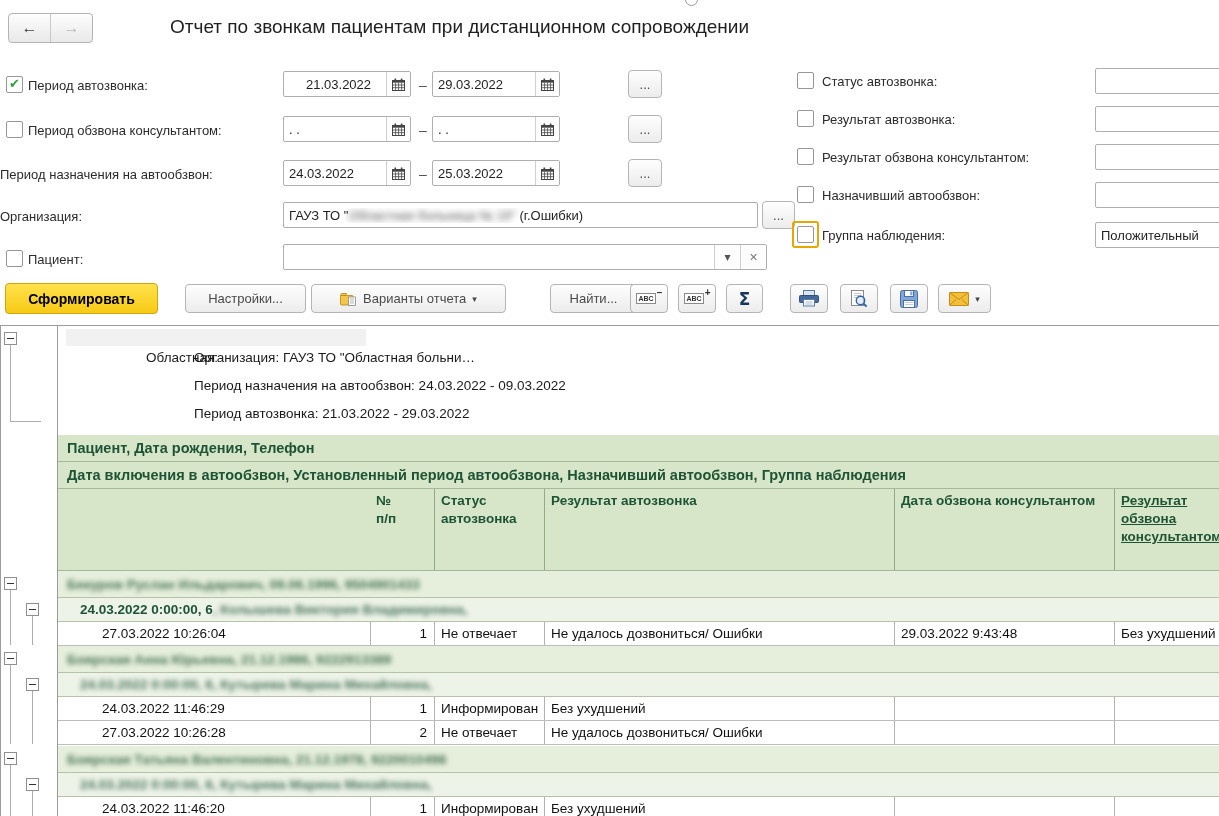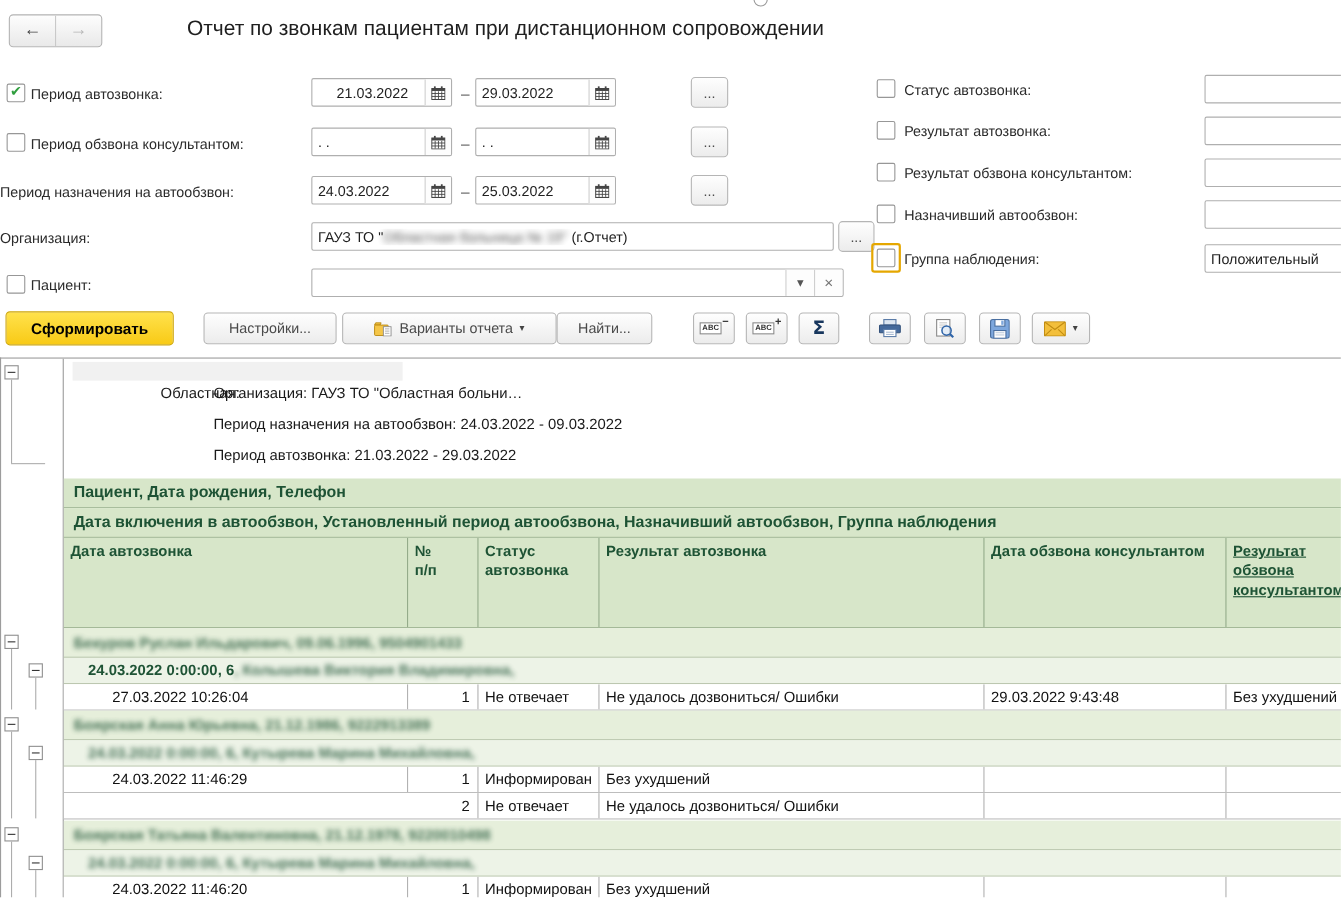--- a/index.html
+++ b/index.html
@@ -159,21 +159,21 @@
         <rect x="2.5" y="0.5" width="1.6" height="2" fill="#444"></rect>
         <rect x="8.8" y="0.5" width="1.6" height="2" fill="#444"></rect>
         <path d="M0.5,7 h12 M0.5,9.7 h12 M3.6,5 v7 M6.6,5 v7 M9.6,5 v7" stroke="#444" stroke-width="0.8" fill="none"></path>
       </svg>
     </span>
 </div>
 <div class="abs btn" style="left:628px;top:159px;width:34px;height:28px;">...</div>
 
 <div class="abs lbl" style="left:0px;top:209px;">Организация:</div>
 <div class="abs field" style="left:283px;top:202px;width:475px;">
-  <span class="val"><span>ГАУЗ ТО "</span><span class="blur">Областная больница № 19"</span><span> (г.Отчет)</span></span>
+  <span class="val"><span>ГАУЗ ТО "</span><span class="blur">Областная больница № 19"</span><span> (г.Ошибки)</span></span>
 </div>
 <div class="abs btn" style="left:762px;top:201px;width:33px;height:28px;">...</div>
 
 <div class="abs cb" style="left:6px;top:250px;"></div>
 <div class="abs lbl" style="left:28px;top:252px;">Пациент:</div>
 <div class="abs field" style="left:283px;top:244px;width:484px;">
   <span class="val"></span>
   <span class="inbtn" style="width:25px;">▾</span>
   <span class="inbtn" style="width:25px;font-size:14px;color:#777;">×</span>
 </div>
@@ -216,21 +216,21 @@
       <svg width="17" height="14" viewBox="0 0 17 14">
         <path d="M0.5,3.5 h5 l1,-2 h-5 z" fill="#f5c648" stroke="#b8860b" stroke-width="0.8"></path>
         <rect x="0.5" y="3.5" width="12.5" height="9.5" rx="1" fill="#f5c648" stroke="#b8860b" stroke-width="0.8"></rect>
         <rect x="8.5" y="5" width="7" height="8.5" fill="#fff" stroke="#8a8a8a" stroke-width="0.8"></rect>
         <path d="M10,7 h4 M10,9 h4 M10,11 h4" stroke="#9a9a9a" stroke-width="0.7"></path>
       </svg>
     </span>
   <span>Варианты отчета</span>
   <span class="caret">▾</span>
 </div>
-<div class="abs btn" style="left:506px;top:284px;width:87px;height:29px;">Найти...</div>
+<div class="abs btn" style="left:550px;top:284px;width:87px;height:29px;">Найти...</div>
 <div class="abs btn" style="left:630px;top:284px;width:38px;height:29px;">
   <span class="abcbox">ABC</span>
     <span class="abcsign">−</span>
 </div>
 <div class="abs btn" style="left:678px;top:284px;width:38px;height:29px;">
   <span class="abcbox">ABC</span>
     <span class="abcsign">+</span>
 </div>
 <div class="abs btn" style="left:726px;top:284px;width:37px;height:29px;">
     <span class="sigma">Σ</span>
@@ -308,21 +308,20 @@
   </div>
 
   <div class="row r-band" style="top:109px;height:27px;padding-left:9px;">
     <span class="gtext" style="font-size:14.5px;">Пациент, Дата рождения, Телефон</span>
   </div>
   <div class="row r-band" style="top:136px;height:27px;padding-left:9px;">
     <span class="gtext" style="font-size:14.5px;">Дата включения в автообзвон, Установленный период автообзвона, Назначивший автообзвон, Группа наблюдения</span>
   </div>
 
   <div class="row r-band" style="top:163px;height:82px;">
-    <div class="hc" style="left:0;width:312px;">Дата автозвонка</div>
     <div class="hc" style="left:312px;width:64px;"><span style="display:inline-block;width:26px;">№ п/п</span></div>
     <div class="hc" style="left:376px;width:110px;">Статус автозвонка</div>
     <div class="hc" style="left:486px;width:350px;">Результат автозвонка</div>
     <div class="hc" style="left:836px;width:220px;">Дата обзвона консультантом</div>
     <div class="hc" style="left:1056px;width:106px;text-decoration:underline;">Результат обзвона консультантом</div>
   </div>
 
   <div class="row r-group" style="top:245px;height:27px;padding-left:9px;">
     <span class="gtext blur2">Бекуров Руслан Ильдарович, 09.06.1996, 9504901433</span>
   </div>
@@ -347,20 +346,21 @@
   </div>
   <div class="row r-data" style="top:371px;height:24px;">
     <div class="dc" style="left:0;width:312px;padding-left:44px;">24.03.2022 11:46:29</div>
     <div class="dc" style="left:312px;width:64px;text-align:right;padding-right:7px;">1</div>
     <div class="dc" style="left:376px;width:110px;">Информирован</div>
     <div class="dc" style="left:486px;width:350px;">Без ухудшений</div>
     <div class="dc" style="left:836px;width:220px;"></div>
     <div class="dc" style="left:1056px;width:106px;"></div>
   </div>
   <div class="row r-data" style="top:395px;height:24px;">
+    <div class="dc" style="left:0;width:312px;padding-left:44px;">27.03.2022 10:26:28</div>
     <div class="dc" style="left:312px;width:64px;text-align:right;padding-right:7px;">2</div>
     <div class="dc" style="left:376px;width:110px;">Не отвечает</div>
     <div class="dc" style="left:486px;width:350px;">Не удалось дозвониться/ Ошибки</div>
     <div class="dc" style="left:836px;width:220px;"></div>
     <div class="dc" style="left:1056px;width:106px;"></div>
   </div>
 
   <div class="row r-group" style="top:420px;height:27px;padding-left:9px;">
     <span class="gtext blur2">Боярская Татьяна Валентиновна, 21.12.1978, 9220010498</span>
   </div>

